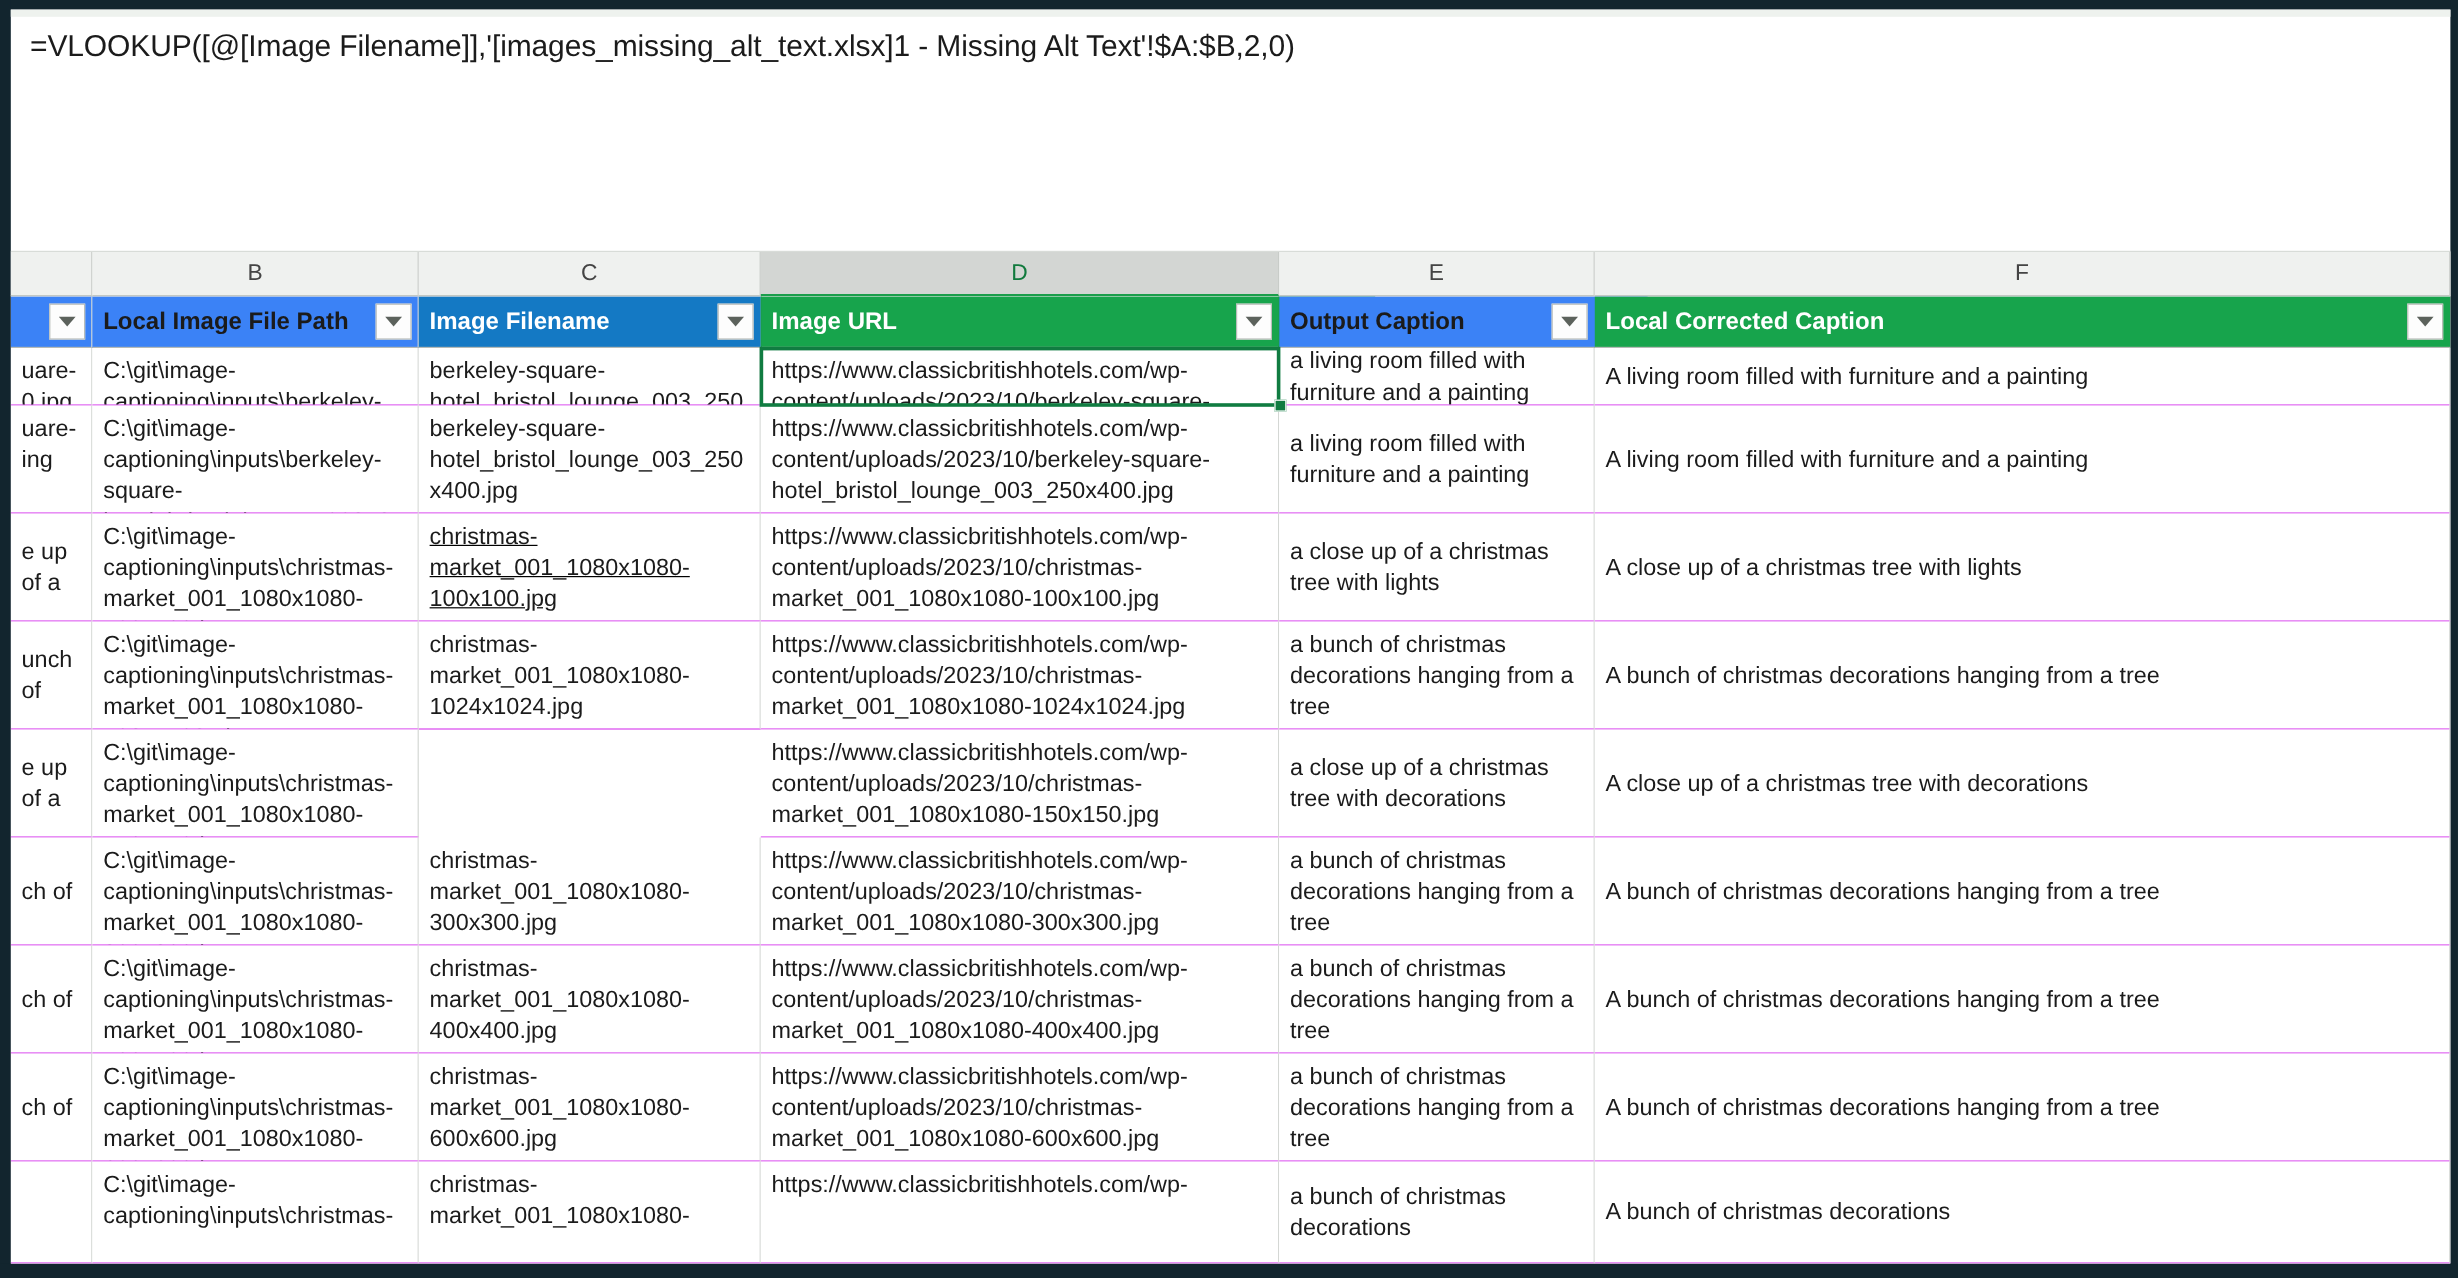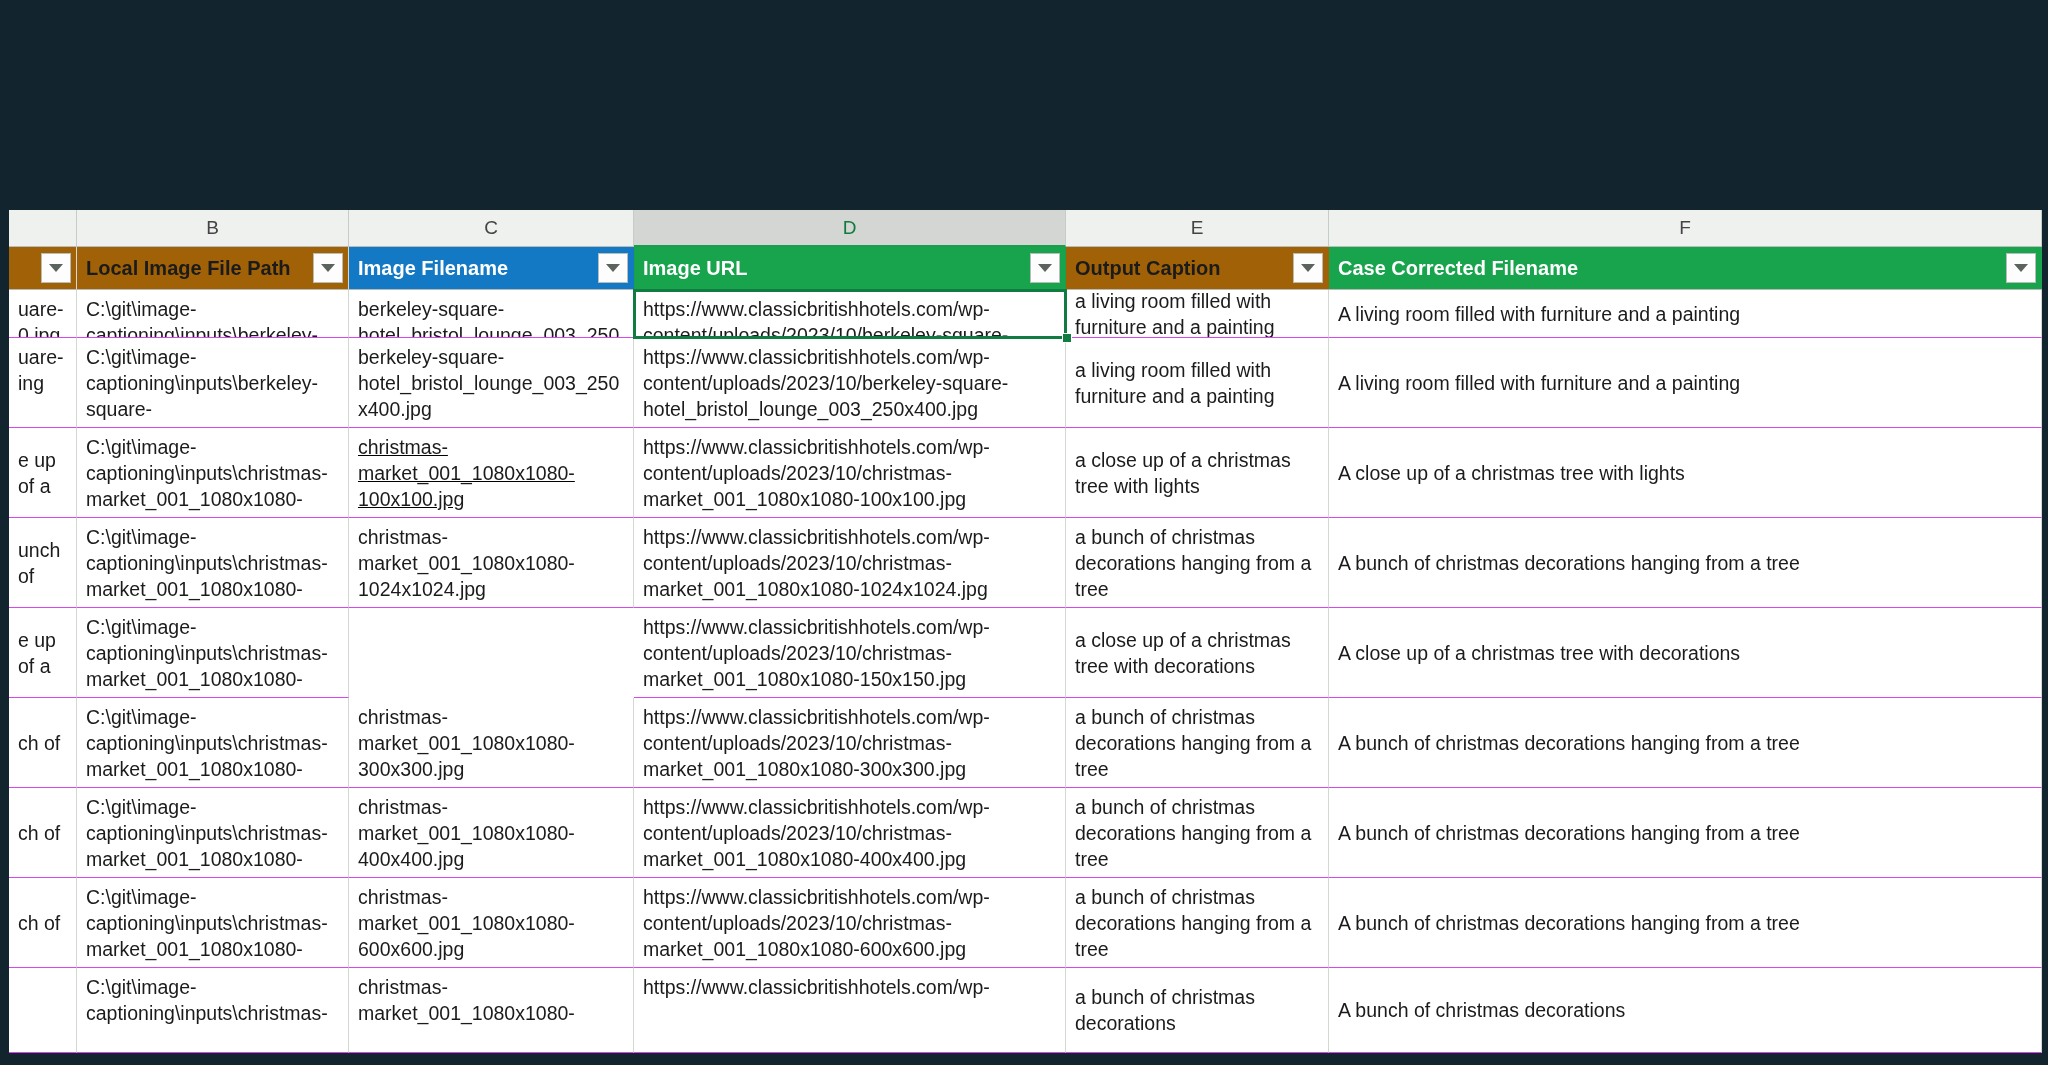--- a/index.html
+++ b/index.html
@@ -92,21 +92,21 @@
   .thead-cell {
     position:absolute;
     height:43px;
     display:flex; align-items:center;
     font-weight:bold;
     font-size:20px;
     font-family:"Liberation Sans", sans-serif;
     border-bottom:1px solid #b6bab6;
   }
   .thead-cell .label { padding-left:9px; white-space:nowrap; }
-  .thead-plain { background:#a16207; color:#1b1b1b; border-right:1px solid #d4d7d4; }
+  .thead-plain { background:#3b82f6; color:#1b1b1b; border-right:1px solid #d4d7d4; }
   .thead-blue  { background:#1479c4; color:#ffffff; }
   .thead-green { background:#17a44c; color:#ffffff; }
 
   .filter-btn {
     position:absolute;
     width:30px; height:30px;
     top:6px;
     background:#fdfdfd;
     border:1px solid #b9bdb9;
     display:flex; align-items:center; justify-content:center;
@@ -143,20 +143,24 @@
 </head>
 <body>
 
 <div id="app">
 
   <div class="frame-top"></div>
   <div class="frame-left"></div>
   <div class="frame-right"></div>
   <div class="frame-bottom"></div>
 
+  <div class="formula-region">
+    <div class="formula-strip-top"></div>
+    <div class="formula-text">=VLOOKUP([@[Image Filename]],'[images_missing_alt_text.xlsx]1 - Missing Alt Text'!$A:$B,2,0)</div>
+  </div>
 
   <div class="colhead-band" id="colhead-band">
       <div class="colhead stub" style="left: 0px; width: 68px;"></div>
       <div class="colhead" style="left: 68px; width: 272px;">B</div>
       <div class="colhead" style="left: 340px; width: 285px;">C</div>
       <div class="colhead selected" style="left: 625px; width: 432px;">D</div>
       <div class="colhead" style="left: 1057px; width: 263px;">E</div>
       <div class="colhead" style="left: 1320px; width: 713px;">F</div>
     </div>
 
@@ -185,21 +189,21 @@
       <div class="filter-btn" style="left: 1021px;">
         <div class="tri"></div>
       </div>
       <div class="thead-cell thead-plain" style="left: 1057px; top: 0px; width: 307px;">
         <span class="label">Output Caption</span>
       </div>
       <div class="filter-btn" style="left: 1284px;">
         <div class="tri"></div>
       </div>
       <div class="thead-cell thead-green" style="left: 1320px; top: 0px; width: 713px;">
-        <span class="label">Case Corrected Filename</span>
+        <span class="label">Local Corrected Caption</span>
       </div>
       <div class="filter-btn" style="left: 1997px;">
         <div class="tri"></div>
       </div>
       <div class="cell" style="left: 0px; top: 43px; width: 68px; height: 48px;">
         <div class="cell-inner" style="display: block; height: 100%;">uare-<br>0.jpg, a<br>ng</div>
       </div>
       <div class="cell" style="left: 68px; top: 43px; width: 272px; height: 48px;">
         <div class="cell-inner">C:\git\image-captioning\inputs\berkeley-square-hotel_bristol_lounge_003_250x400-188x300.jpg</div>
       </div>

